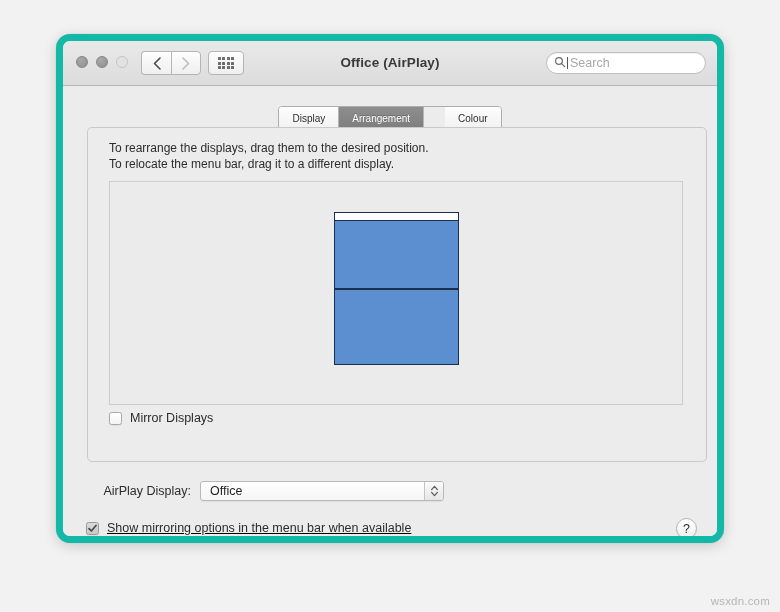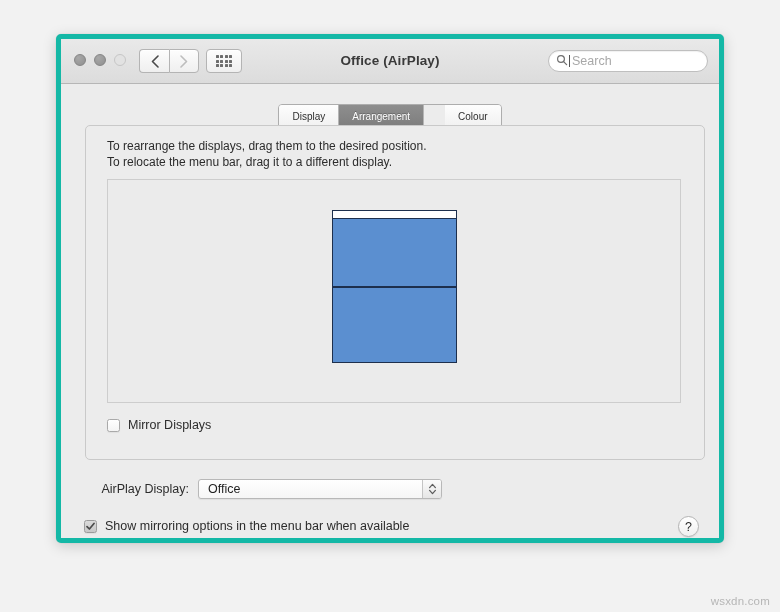--- a/index.html
+++ b/index.html
@@ -17,22 +17,22 @@
   }
 
   
   .window {
     position: absolute;
     left: 56px;
     top: 34px;
     width: 668px;
     height: 509px;
     background: #ececec;
-    border-radius: 5px;
-    border: 5px solid #14b8a6;
+    border-radius: 14px;
+    border: 7px solid #14b8a6;
     box-shadow: 0 3px 14px rgba(0,0,0,0.17), 0 0 0 0.5px rgba(0,0,0,0.05);
     overflow: hidden;
     box-sizing: border-box;
   }
 
   
   .titlebar {
     position: relative;
     height: 45px;
     background: linear-gradient(to bottom, #e9e9e9 0%, #dcdcdc 100%);
@@ -244,21 +244,21 @@
     height: 8px;
     background: #ffffff;
     border-bottom: 1px solid #1d2f4d;
     box-sizing: border-box;
   }
 
   
   .mirrorrow {
     position: absolute;
     left: 21px;
-    top: 292px;
+    top: 283px;
     display: flex;
     align-items: flex-end;
   }
 
   .cb {
     width: 13px;
     height: 13px;
     border: 1px solid #a9a9a9;
     border-radius: 2.5px;
     background: linear-gradient(to bottom, #ffffff, #f4f4f4);
@@ -337,20 +337,21 @@
     left: 0; right: 0;
     top: 432px;
     height: 30px;
   }
   .showmirror {
     position: absolute;
     left: 23px;
     top: 3px;
     display: flex;
     align-items: center;
+    text-decoration: underline;
   }
   .btnrow {
     position: absolute;
     right: 20px;
     top: 0px;
     display: flex;
     align-items: center;
     gap: 11px;
   }
   .pushbtn {

